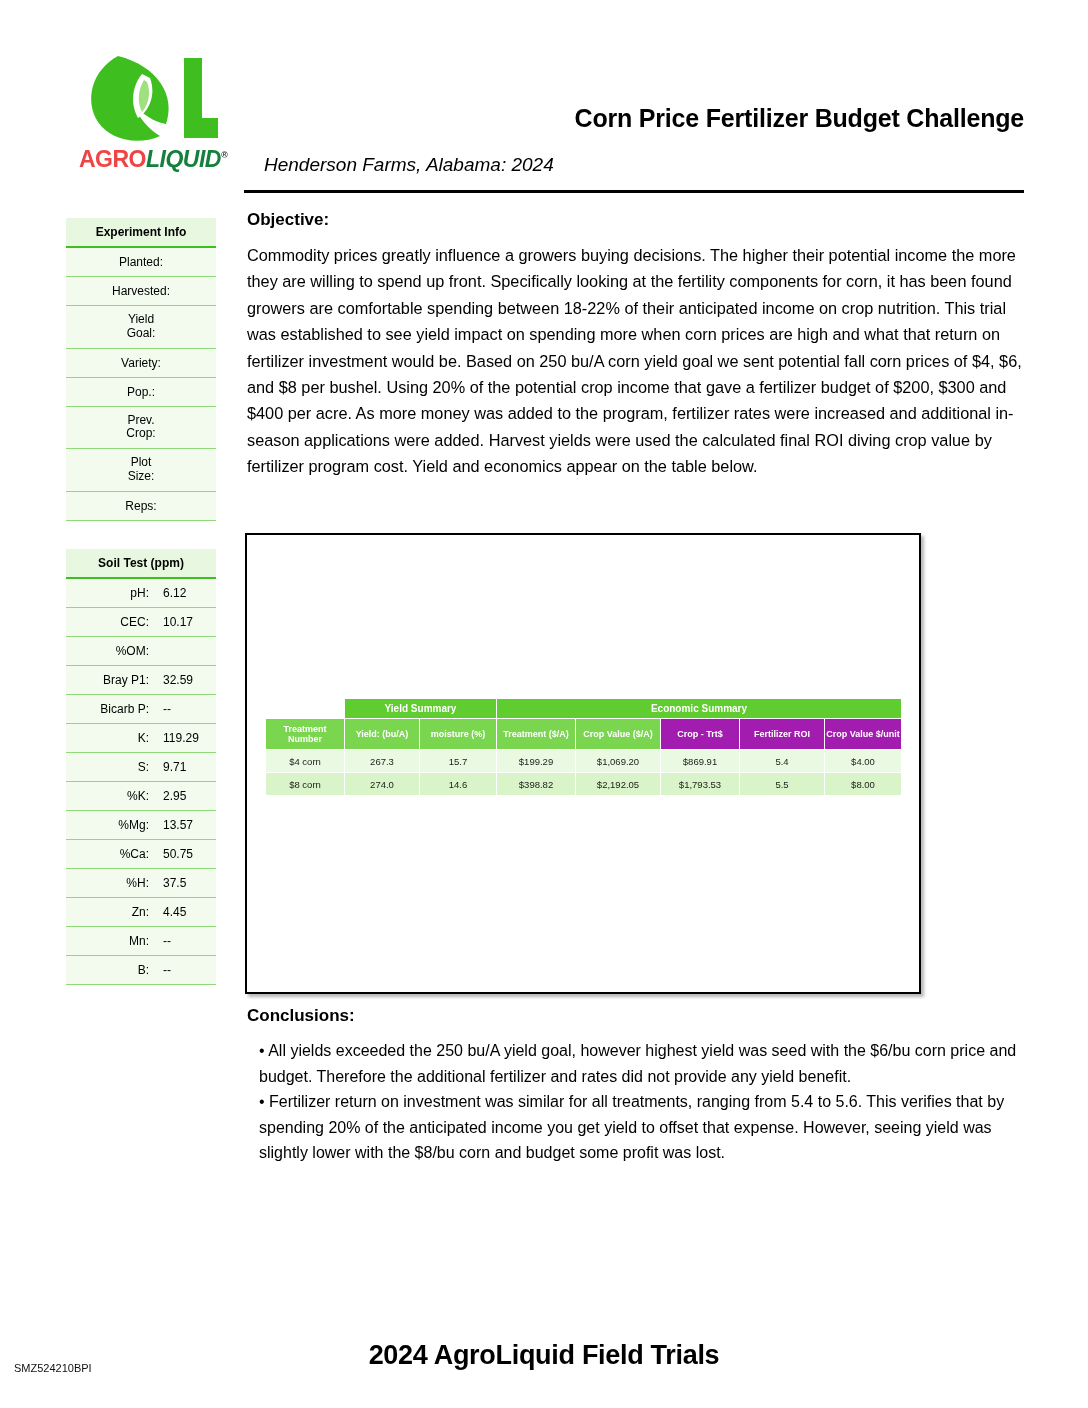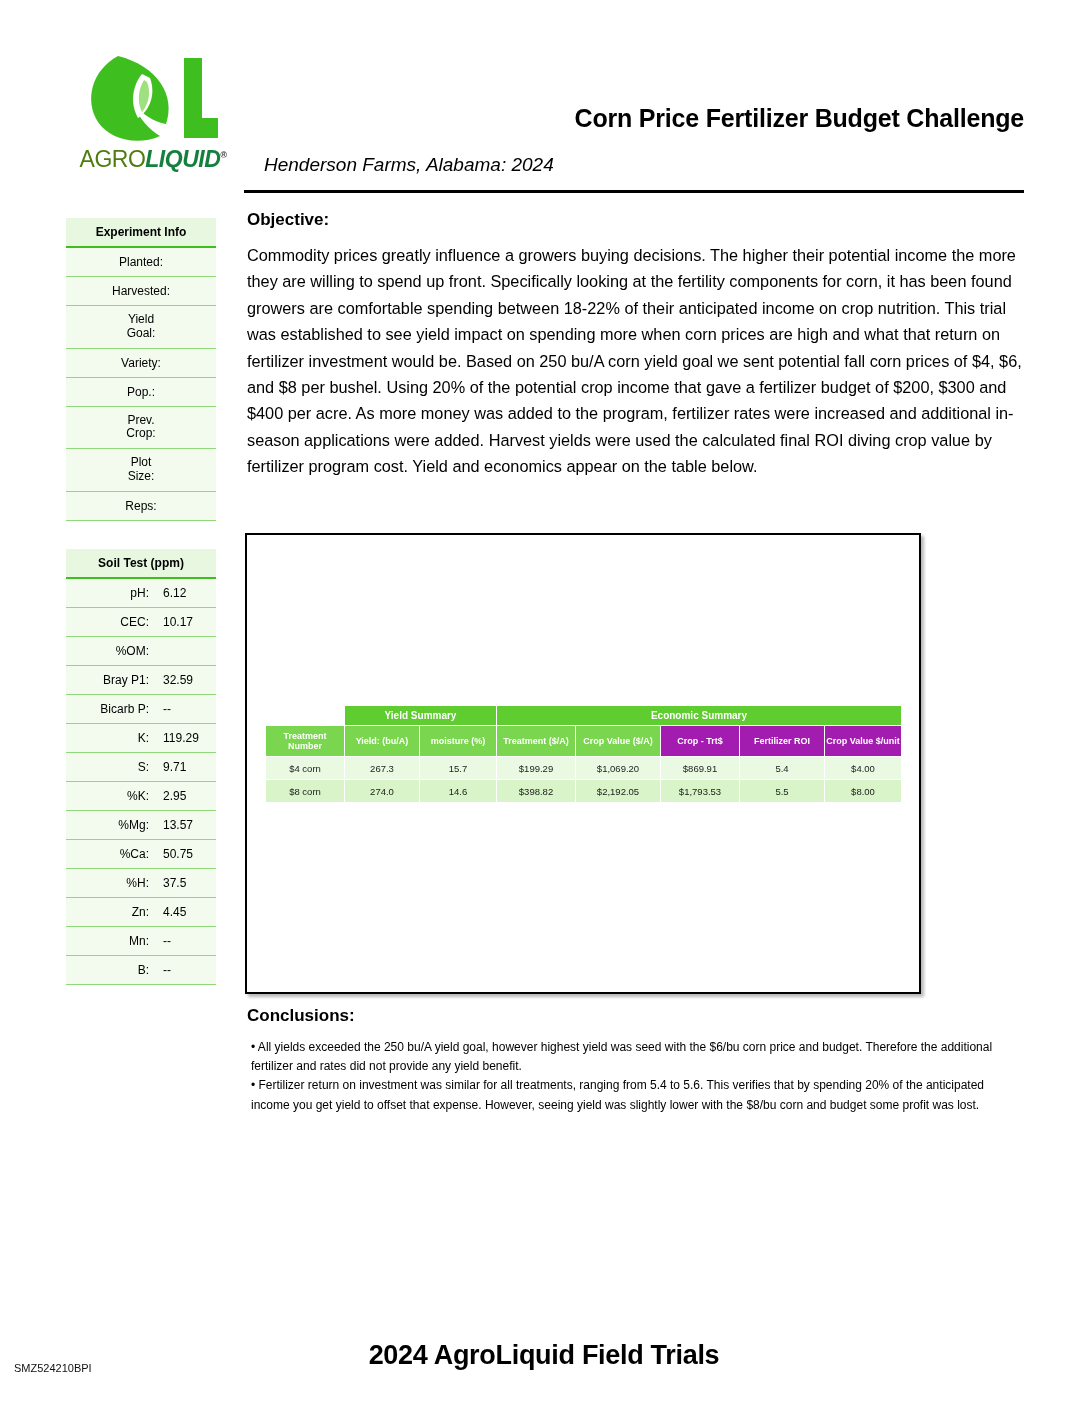--- a/index.html
+++ b/index.html
@@ -43,21 +43,21 @@
     left: 0px;
     top: 96px;
     width: 162px;
     text-align: center;
     font-size: 23px;
     font-weight: bold;
     font-style: italic;
     letter-spacing: -0.5px;
     line-height: 1;
   }
-  .logo-word .agro { color: #4d7c0f; font-style: normal; font-weight: normal; }
+  .logo-word .agro { color: #ef4444; font-style: normal; font-weight: bold; }
   .logo-word .liquid { color: #15803d; }
   .logo-reg { font-size: 9px; vertical-align: super; color: #2f3b2c; }
 
   .title-main {
     position: absolute;
     right: 0;
     top: 52px;
     font-size: 25px;
     font-weight: bold;
     text-align: right;
@@ -149,21 +149,21 @@
     top: 533px;
     width: 672px;
     height: 457px;
     border: 2px solid #000;
     background: #fff;
     box-shadow: 3px 3px 3px rgba(0,0,0,0.28);
   }
   .datatable {
     position: absolute;
     left: 18px;
-    top: 170px;
+    top: 163px;
     border-collapse: collapse;
     font-size: 9.5px;
   }
   .datatable th, .datatable td {
     padding: 0;
     text-align: center;
     vertical-align: middle;
   }
   .grp {
     background: #5fcc2f;
@@ -196,23 +196,23 @@
   .cell.alt { background: #d8f4c8; }
 
   
   .conclusions {
     position: absolute;
     left: 247px;
     top: 1006px;
     width: 782px;
   }
   .concl-text {
-    font-size: 12px;
+    font-size: 16px;
     line-height: 1.6;
-    margin: 4px;
+    margin: 12px;
   }
 
   
   .footer-title {
     position: absolute;
     left: 0;
     top: 1340px;
     width: 1088px;
     text-align: center;
     font-size: 27px;

